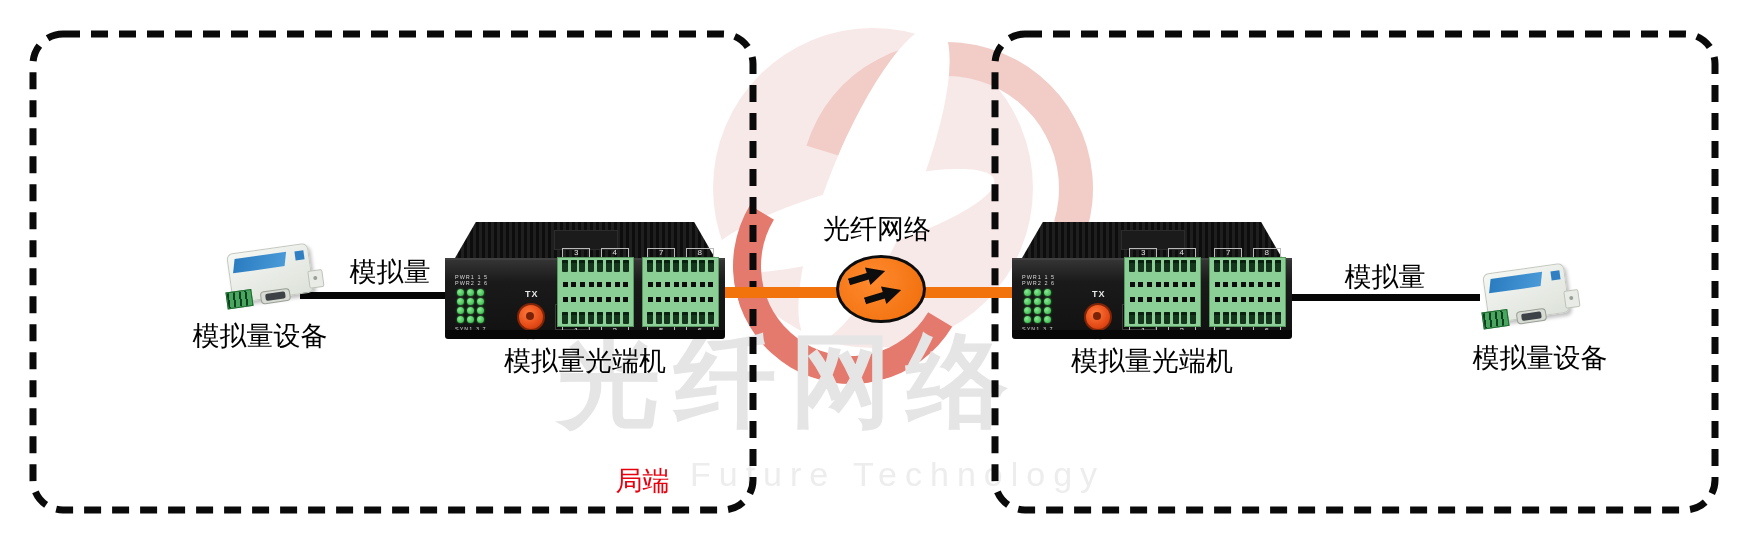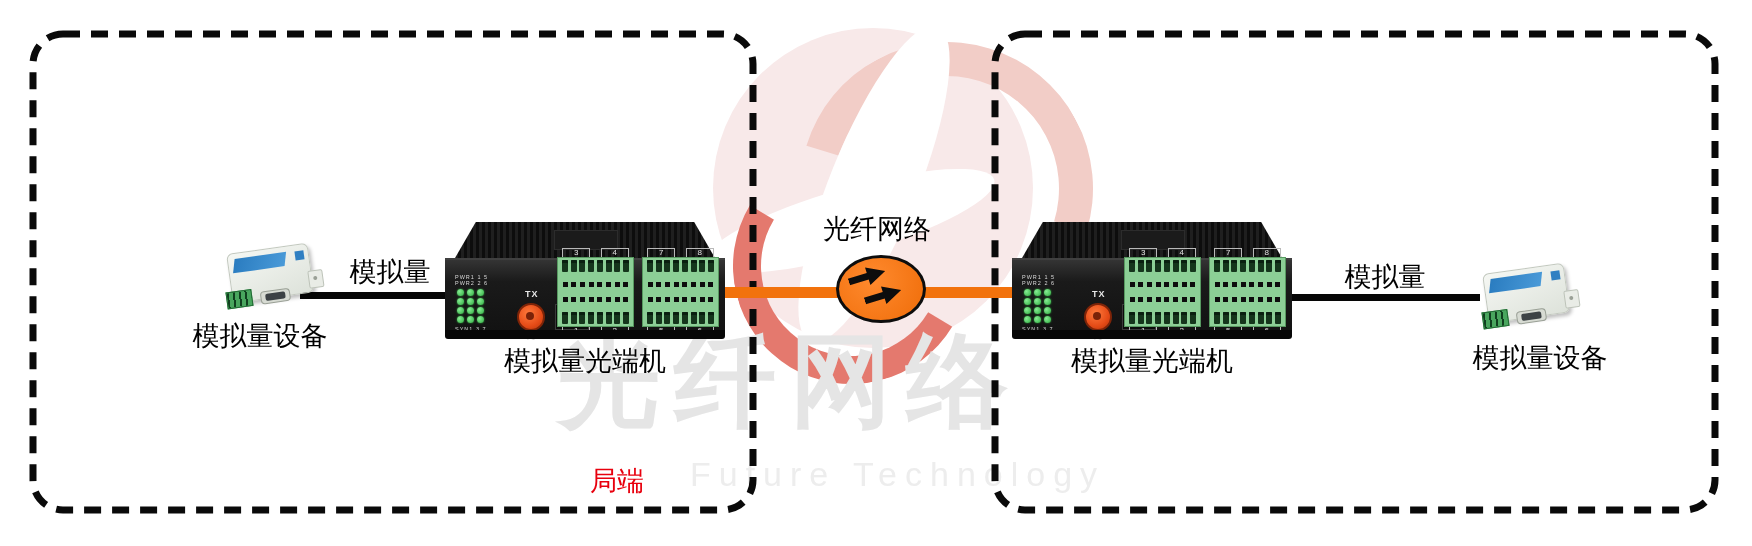--- a/index.html
+++ b/index.html
@@ -485,15 +485,15 @@
   </div>
 
   <div class="abs lbl" style="left:160px;top:318px;width:200px">模拟量设备</div>
   <div class="abs lbl" style="left:290px;top:254px;width:200px">模拟量</div>
   <div class="abs lbl" style="left:445px;top:343px;width:280px">模拟量光端机</div>
   <div class="abs lbl" style="left:777px;top:211px;width:200px">光纤网络</div>
   <div class="abs lbl" style="left:1012px;top:343px;width:280px">模拟量光端机</div>
   <div class="abs lbl" style="left:1285px;top:259px;width:200px">模拟量</div>
   <div class="abs lbl" style="left:1440px;top:340px;width:200px">模拟量设备</div>
 
-  <div class="abs lbl-red" style="left:590px;top:463px;width:105px;text-align:left">局端</div>
+  <div class="abs lbl-red" style="left:590px;top:463px;width:105px;text-align:center">局端</div>
 
 </div>
 
 </body></html>

